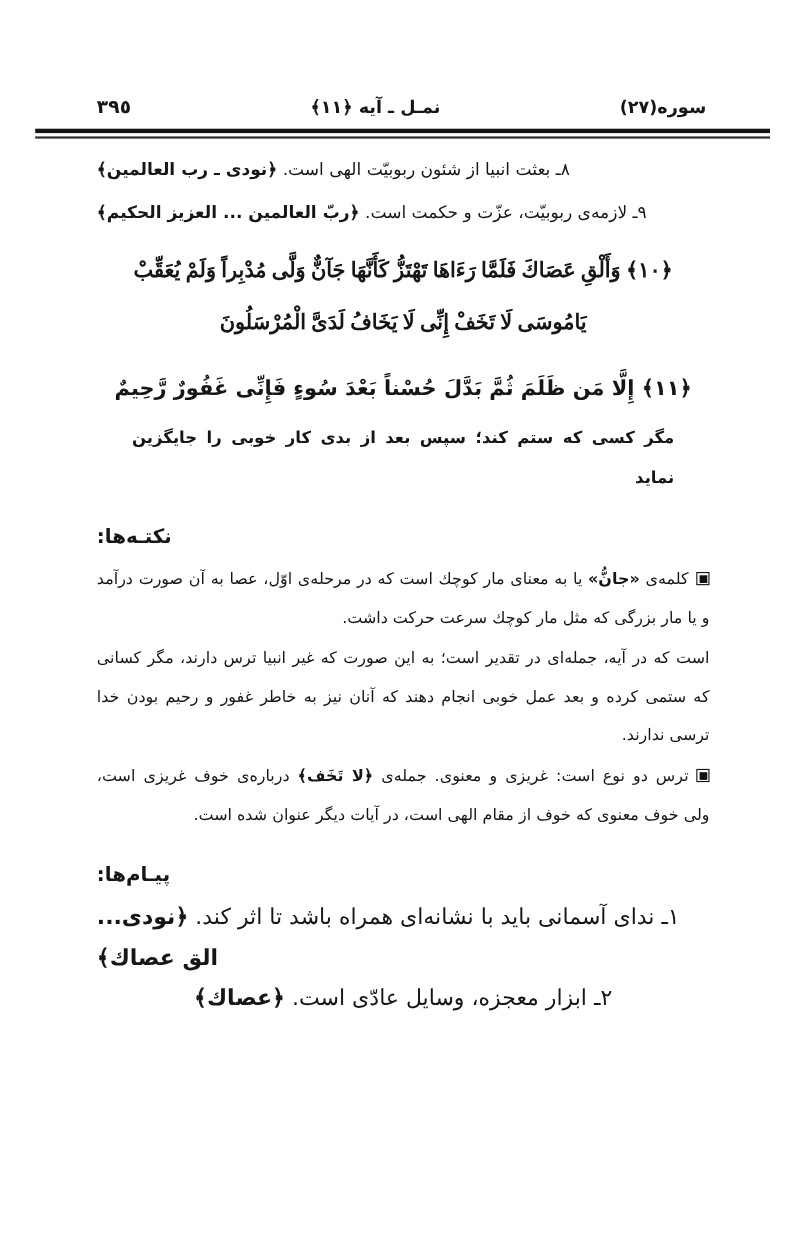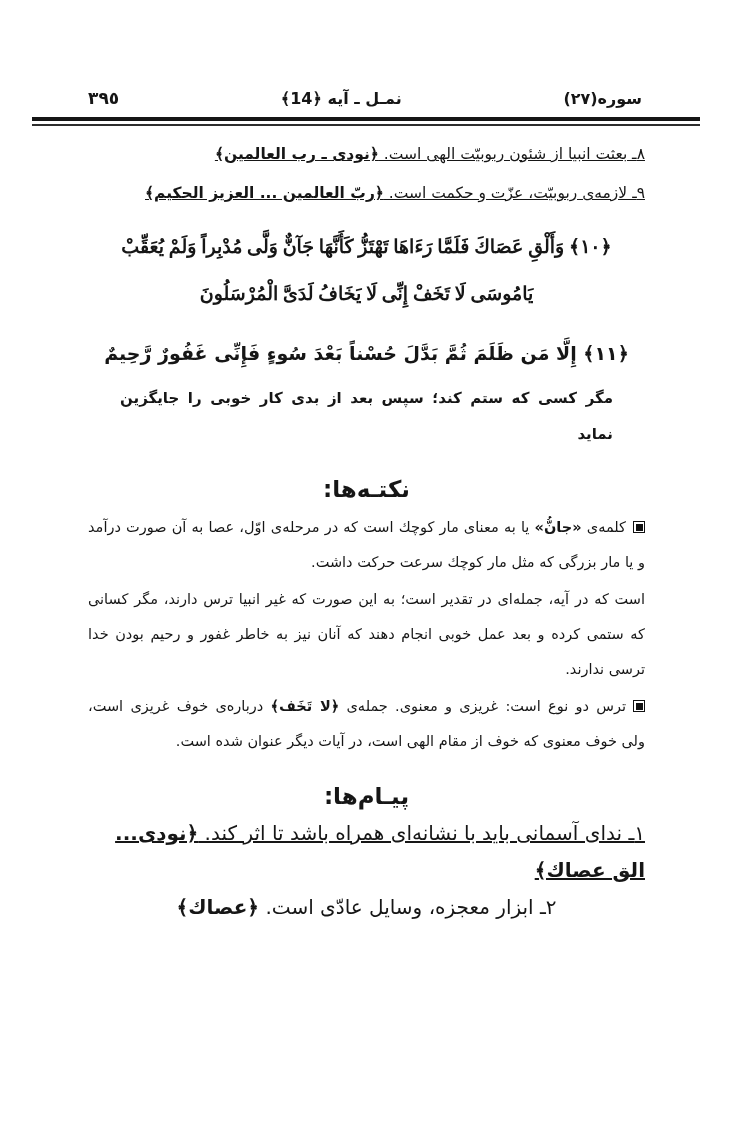--- a/index.html
+++ b/index.html
@@ -21,21 +21,21 @@
     font-size:16px; font-weight:bold;
   }
   .header .pagenum { font-size:17px; letter-spacing:1px; }
   .rule { margin:9px 30px 0 32px; }
   .rule .thick { border-top:4px solid #151515; }
   .rule .thin  { border-top:2px solid #2e2e2e; margin-top:3px; }
 
   
   .content { padding:0 85px 0 88px; }
   .ln { line-height:26px; font-size:15.5px; }
-  .right  { text-align:right;text-decoration:underline; }
+  .right  { text-align:left; }
   .center { text-align:center; }
   .just   { text-align:justify; text-align-last:justify; }
   .lastline { text-align:justify; text-align-last:right; }
   .q { font-weight:bold; }
 
   .prev-msgs { margin-top:15px; }
   .prev-msgs .ln { margin-top:12px; line-height:27px; }
 
   
   .ayah {
@@ -46,21 +46,21 @@
   .v11 { margin-top:13px; }
 
   
   .trans { font-weight:bold; font-size:15px; line-height:36px; padding:0 14px; }
   .trans.narrow { padding:0 32px; }
   .t10 { margin-top:5px; }
   .t11 { margin-top:3px; }
 
   
   .sec-heading {
-    font-size:23px; font-weight:bold; text-align:center;
+    font-size:18px; font-weight:bold; text-align:left;
     margin-top:22px; line-height:30px;
   }
   .notes { margin-top:6px; }
   .note  { margin-top:2px; }
   .note .ln { font-size:14.5px; line-height:35px; }
   .bullet {
     display:inline-block; width:10px; height:10px;
     border:1.5px solid #111; position:relative;
     margin-left:7px; vertical-align:-1px;
   }
@@ -69,21 +69,21 @@
   .msgs { margin-top:4px; }
   .msgs .ln { line-height:37px; font-size:20px; }
 </style>
 </head>
 <body>
 
 <div class="page">
 
   <div class="header">
     <span>سوره(٢٧)</span>
-    <span>نمـل ـ آيه ﴿14﴾</span>
+    <span>نمـل ـ آيه ﴿١١﴾</span>
     <span class="pagenum">٣٩٥</span>
   </div>
   <div class="rule">
     <div class="thick"></div>
     <div class="thin"></div>
   </div>
 
   <div class="content">
 
     <div class="prev-msgs">

